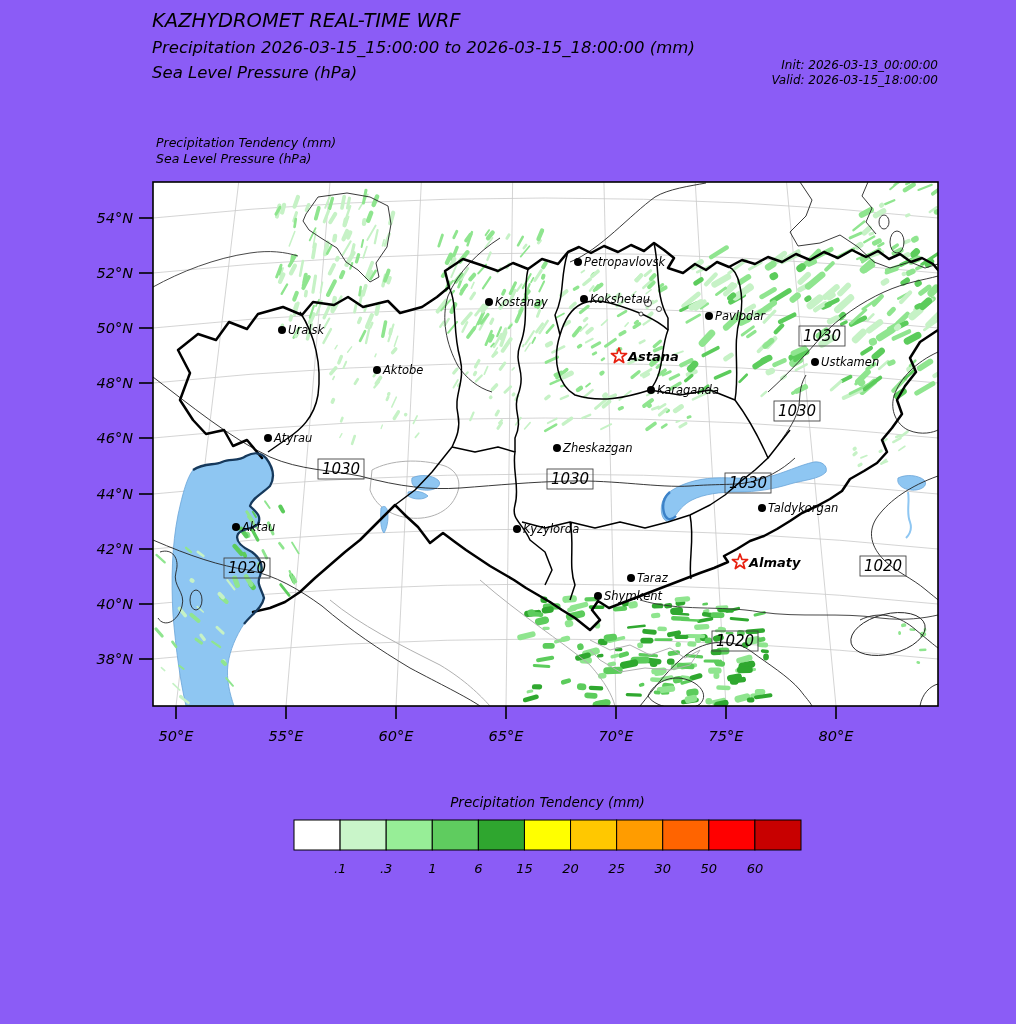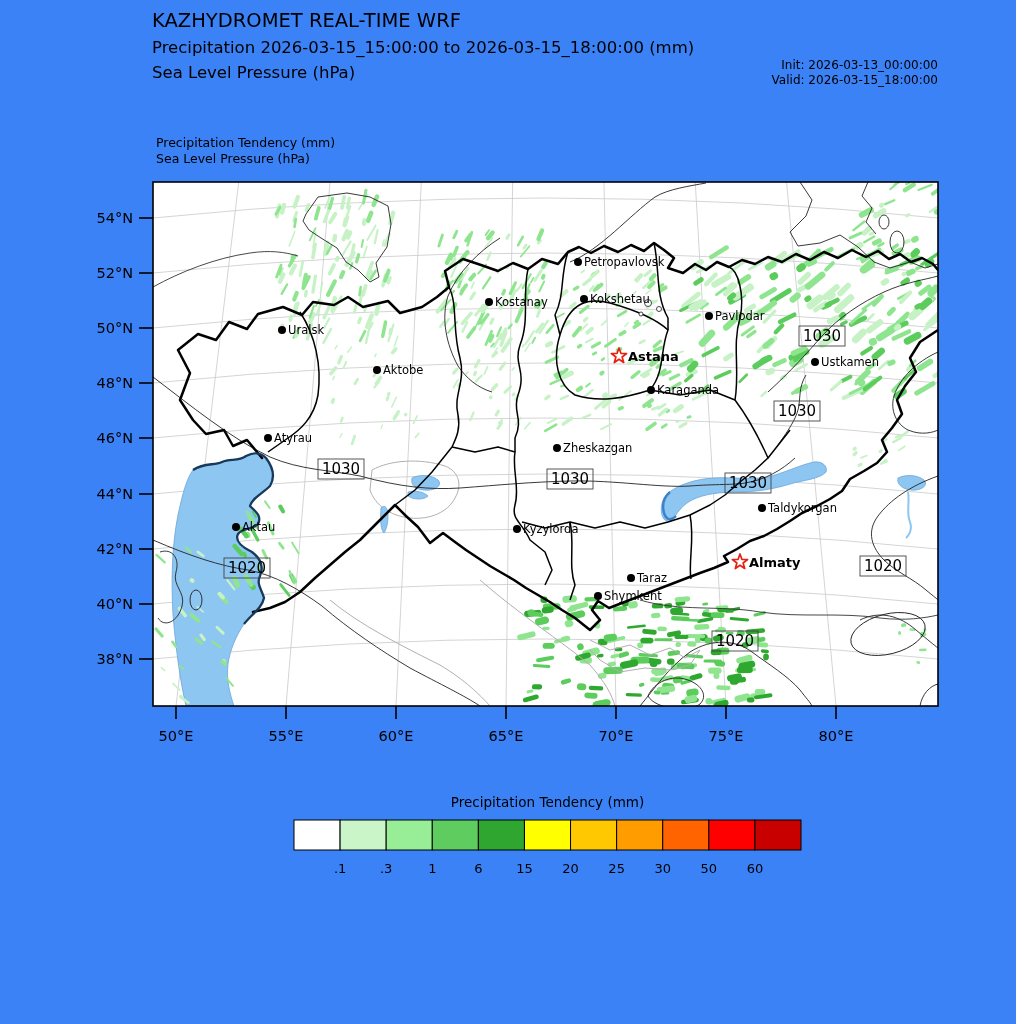--- a/index.html
+++ b/index.html
@@ -1,17 +1,17 @@
 <!DOCTYPE html>
 <html style="--sea: #8ec6f2; --sea-edge: #6aa4d8; --coast-dark: #16395c;"><head>
 <meta charset="utf-8">
 <style>
   html,body{margin:0;padding:0;background:#ffffff;}
-  .page{position:relative;width:1016px;height:1024px;background:#3b82f6;overflow:hidden;
-        font-family:"DejaVu Sans","Liberation Sans",sans-serif;}
+  .page{position:relative;width:1016px;height:1024px;background:#8b5cf6;overflow:hidden;
+        font-family:"DejaVu Sans","Liberation Sans",sans-serif;font-style:italic;}
   svg text{font-family:"DejaVu Sans","Liberation Sans",sans-serif;fill:#000;}
   .t-title{font-size:19.5px;font-weight:500;}
   .t-sub{font-size:16.5px;}
   .t-initvalid{font-size:12px;}
   .t-legend{font-size:12.5px;}
   .t-axis{font-size:14.5px;}
   .t-city{font-size:11.5px;}
   .t-city-cap{font-size:13px;font-weight:bold;}
   .t-plabel{font-size:15px;}
   .t-cbar-title{font-size:13.5px;}

